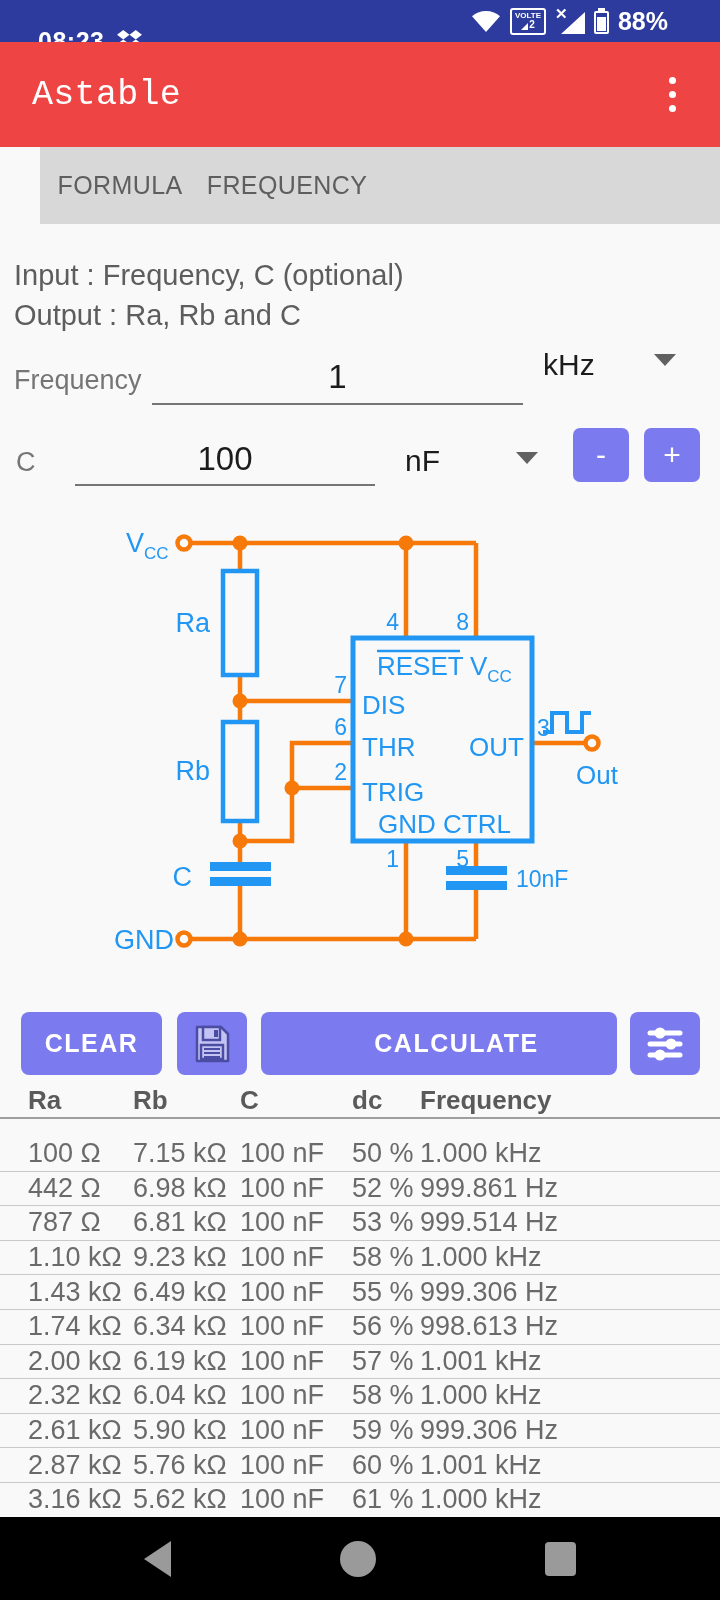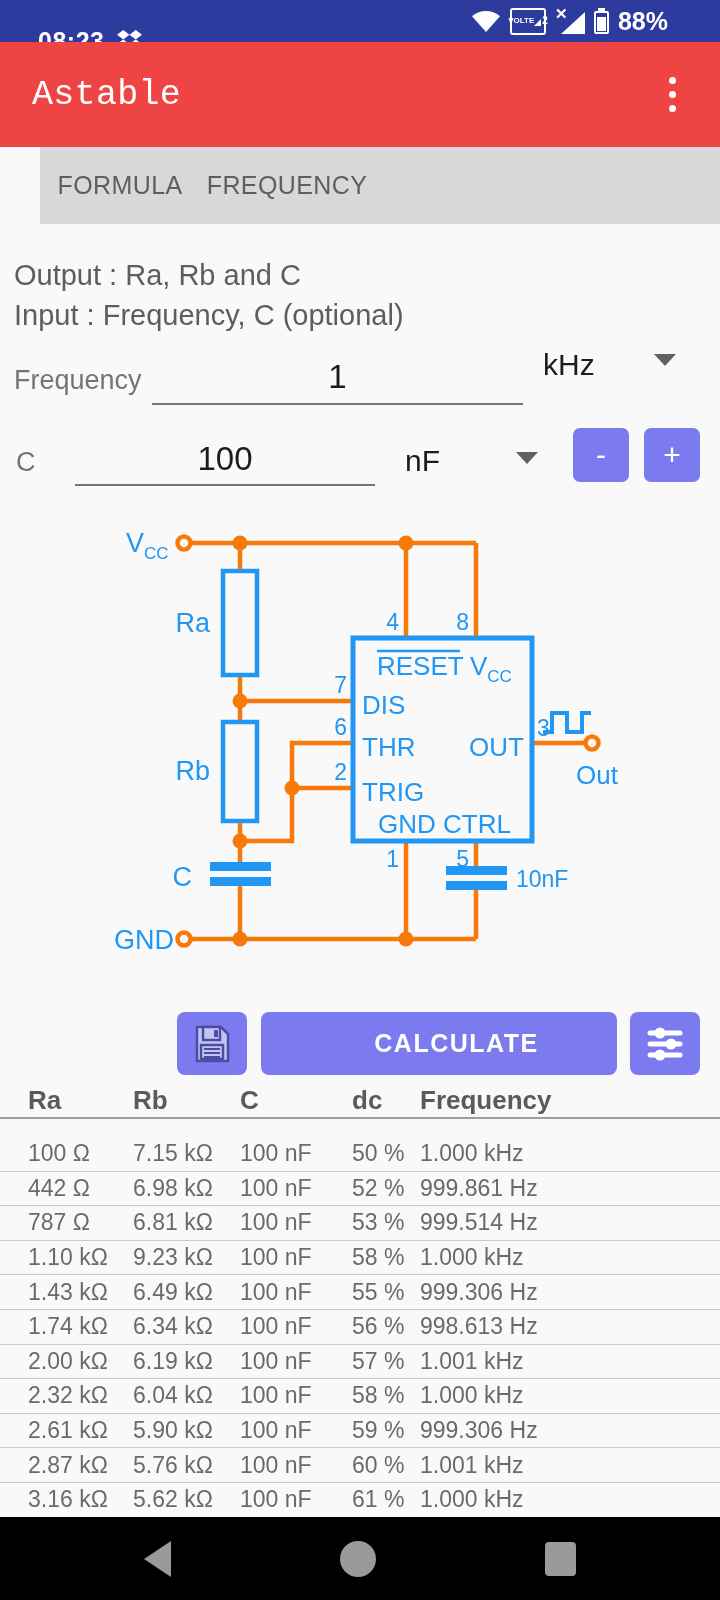--- a/index.html
+++ b/index.html
@@ -9,21 +9,21 @@
 
   
   .status-bar { position:absolute; top:0; left:0; width:720px; height:42px; background:#2D3B9E;
     display:flex; align-items:center; color:#fff; }
   .sb-left { display:flex; align-items:center; gap:12px; padding-left:38px;margin-top:40px; }
   .sb-time { font-size:25px; font-weight:700; letter-spacing:0.5px; }
   .sb-right { margin-left:auto; display:flex; align-items:center; gap:9px; padding-right:52px; }
   .sb-pct { font-size:25px; font-weight:700; }
   .wifi-ic, .dropbox-ic { display:block; }
   .volte-ic { width:36px; height:27px; border:2px solid #fff; border-radius:3px;
-    display:flex; flex-direction:row; align-items:center; justify-content:center; line-height:1; }
+    display:flex; flex-direction:column; align-items:center; justify-content:center; line-height:1; }
   .volte-top { font-size:8px; font-weight:700; letter-spacing:0; }
   .volte-bot { display:flex; align-items:flex-end; gap:1px; font-size:10px; font-weight:700; }
   .volte-tri { width:0; height:0; border-left:7px solid transparent; border-bottom:7px solid #fff; }
   .sigx { position:relative; width:30px; height:26px; }
   .sigx-tri { position:absolute; right:0; bottom:0; width:0; height:0;
     border-left:24px solid transparent; border-bottom:22px solid #fff; }
   .sigx-x { position:absolute; left:0; top:-3px; font-size:15px; font-weight:700; }
   .batt { position:relative; width:15px; height:26px; }
   .batt-nub { position:absolute; top:0; left:4px; width:7px; height:3px; background:#fff; }
   .batt-body { position:absolute; top:3px; left:0; width:15px; height:23px; border:2px solid #fff; border-radius:2px; }
@@ -83,21 +83,21 @@
   .clear-btn { left:21px;  width:141px; }
   .save-btn  { left:177px; width:70px; }
   .calc-btn  { left:261px; width:356px;padding-left:35px; }
   .tune-btn  { left:630px; width:70px; }
 
   
   .rtable { position:absolute; left:0; top:1083px; width:720px; height:434px; overflow:hidden; }
   .t-grid { display:grid; grid-template-columns:105px 107px 112px 68px auto; padding-left:28px; align-items:center; }
   .t-head { height:36px; font-size:26px; font-weight:700; color:#5A5A5A; border-bottom:2px solid #9E9E9E; }
   .t-body { padding-top:18px; }
-  .t-row { height:34.6px; font-size:23px; color:#6A6A6A; border-bottom:1.5px solid #C9C9C9; }
+  .t-row { height:34.6px; font-size:27px; color:#6A6A6A; border-bottom:1.5px solid #C9C9C9; }
 
   
   .nav-bar { position:absolute; left:0; top:1517px; width:720px; height:83px; background:#000;
     display:flex; align-items:center; justify-content:space-around; padding:0 60px; }
   .nav-back { width:0; height:0; border-top:18px solid transparent; border-bottom:18px solid transparent;
     border-right:27px solid #9A9A9A; }
   .nav-home { width:36px; height:36px; border-radius:50%; background:#9A9A9A; }
   .nav-recents { width:31px; height:34px; border-radius:4px; background:#9A9A9A; }
 </style>
 </head>
@@ -151,22 +151,22 @@
         <i></i>
       </div>
   </div>
 
   <div class="tab-bar">
     <div class="tab tab-1">FORMULA</div>
     <div class="tab tab-2">FREQUENCY</div>
   </div>
 
   <div class="io">
+    <div>Input : Frequency, C (optional)</div>
     <div>Output : Ra, Rb and C</div>
-    <div>Input : Frequency, C (optional)</div>
   </div>
 
   <div class="fld-label freq-label">Frequency</div>
   <div class="fld-value freq-value">1</div>
   <div class="fld-line freq-line"></div>
   <div class="unit freq-unit">kHz</div>
   <i class="dd-tri freq-tri"></i>
 
   <div class="fld-label c-label">C</div>
   <div class="fld-value c-value">100</div>
@@ -253,20 +253,21 @@
       <text x="369" y="127" text-anchor="end">8</text>
       <text x="247" y="190" text-anchor="end">7</text>
       <text x="247" y="232" text-anchor="end">6</text>
       <text x="247" y="277" text-anchor="end">2</text>
       <text x="437" y="233">3</text>
       <text x="299" y="364" text-anchor="end">1</text>
       <text x="369" y="364" text-anchor="end">5</text>
     </g>
   </svg>
 
+  <button class="act-btn clear-btn">CLEAR</button>
   <button class="act-btn save-btn">
     <svg width="44" height="44" viewBox="0 0 44 44">
       <path d="M7 5 h24 l7 7 v27 h-31 z" fill="#C3C4F3" stroke="#4B4DA5" stroke-width="2.5" stroke-linejoin="round"></path>
       <rect x="13" y="5" width="17" height="13" fill="#C3C4F3" stroke="#4B4DA5" stroke-width="2.5"></rect>
       <rect x="24" y="8" width="4" height="7" fill="#4B4DA5"></rect>
       <rect x="11" y="23" width="22" height="14" fill="#C3C4F3" stroke="#4B4DA5" stroke-width="2.5"></rect>
       <line x1="14" y1="27" x2="30" y2="27" stroke="#4B4DA5" stroke-width="2"></line>
       <line x1="14" y1="31" x2="30" y2="31" stroke="#4B4DA5" stroke-width="2"></line>
       <line x1="14" y1="35" x2="30" y2="35" stroke="#4B4DA5" stroke-width="2"></line>
     </svg>

